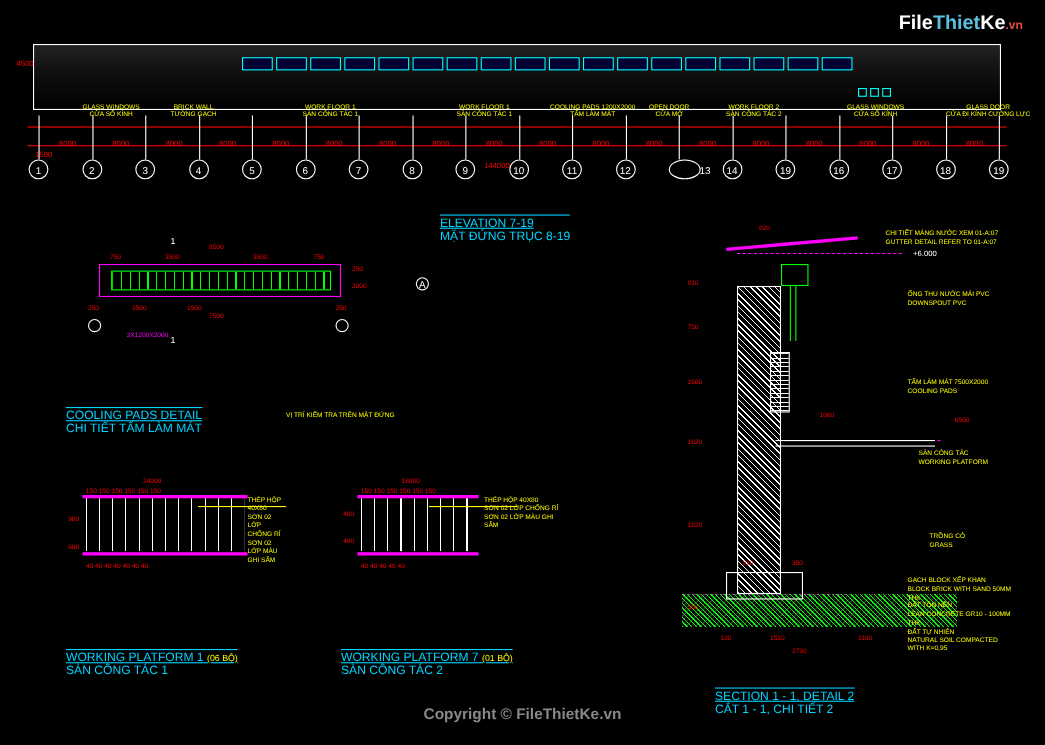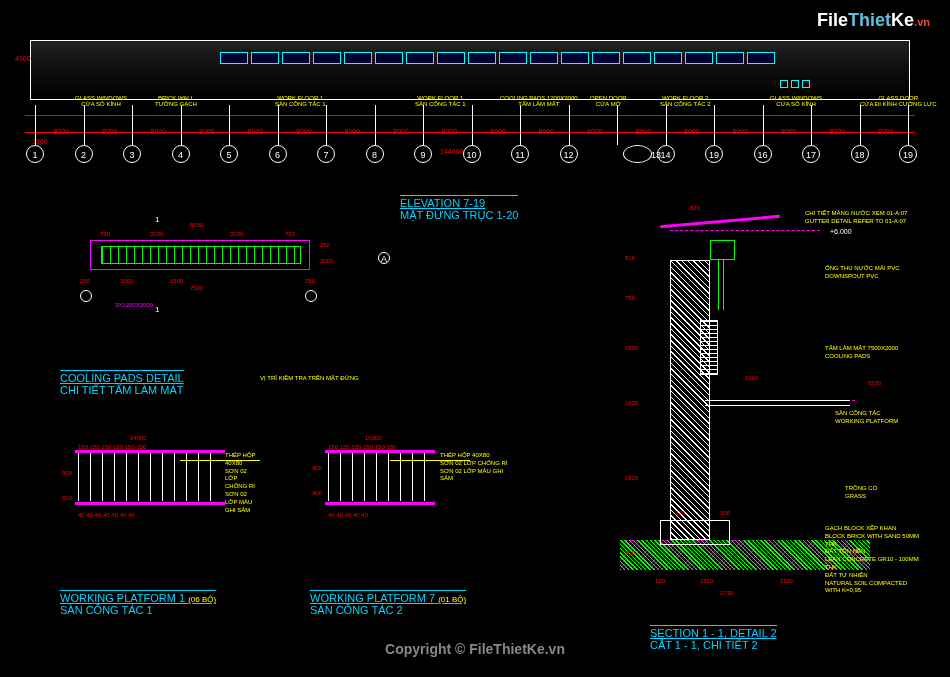--- a/index.html
+++ b/index.html
@@ -314,21 +314,21 @@
     <div class="grid-tick" style="left: 471.5px;"></div>
     <div class="grid-mark" style="left: 462.5px;">10</div>
     <span class="grid-dim" style="left: 441.5px;">8000</span>
     <div class="grid-tick" style="left: 520px;"></div>
     <div class="grid-mark" style="left: 511px;">11</div>
     <span class="grid-dim" style="left: 490px;">8000</span>
     <div class="grid-tick" style="left: 568.5px;"></div>
     <div class="grid-mark" style="left: 559.5px;">12</div>
     <span class="grid-dim" style="left: 538.5px;">8000</span>
     <div class="grid-tick" style="left: 617px;"></div>
-    <div class="grid-mark" style="left: 623px; padding-left: 27px;">13</div>
+    <div class="grid-mark" style="left: 608px; padding-left: 27px;">13</div>
     <span class="grid-dim" style="left: 587px;">8000</span>
     <div class="grid-tick" style="left: 665.5px;"></div>
     <div class="grid-mark" style="left: 656.5px;">14</div>
     <span class="grid-dim" style="left: 635.5px;">8000</span>
     <div class="grid-tick" style="left: 714px;"></div>
     <div class="grid-mark" style="left: 705px;">19</div>
     <span class="grid-dim" style="left: 684px;">8000</span>
     <div class="grid-tick" style="left: 762.5px;"></div>
     <div class="grid-mark" style="left: 753.5px;">16</div>
     <span class="grid-dim" style="left: 732.5px;">8000</span>
@@ -350,21 +350,21 @@
     <div class="elev-label" style="left: 415px;"><span>WORK FLOOR 1</span><span class="sub">SÀN CÔNG TÁC 1</span></div>
     <div class="elev-label" style="left: 500px;"><span>COOLING PADS 1200X2000</span><span class="sub">TẤM LÀM MÁT</span></div>
     <div class="elev-label" style="left: 590px;"><span>OPEN DOOR</span><span class="sub">CỬA MỞ</span></div>
     <div class="elev-label" style="left: 660px;"><span>WORK FLOOR 2</span><span class="sub">SÀN CÔNG TÁC 2</span></div>
     <div class="elev-label" style="left: 770px;"><span>GLASS WINDOWS</span><span class="sub">CỬA SỔ KÍNH</span></div>
     <div class="elev-label" style="left: 860px;"><span>GLASS DOOR</span><span class="sub">CỬA ĐI KÍNH CƯỜNG LỰC</span></div>
   </div>
 
 <div class="title-block title-elev">
   <span class="en">ELEVATION 7-19</span>
-  <span class="vn">MẶT ĐỨNG TRỤC 1-20</span>
+  <span class="vn">MẶT ĐỨNG TRỤC 8-19</span>
 </div>
 
 <div class="cooling-pads">
   <div class="cp-plan">
     <div class="cp-inner"></div>
   </div>
   <div class="cp-circle" style="top:60px;left:20px"></div>
   <div class="cp-circle" style="top:60px;left:245px"></div>
   <span class="cp-sectmark" style="top:-15px;left:95px">1</span>
   <span class="cp-sectmark" style="top:75px;left:95px">1</span>

